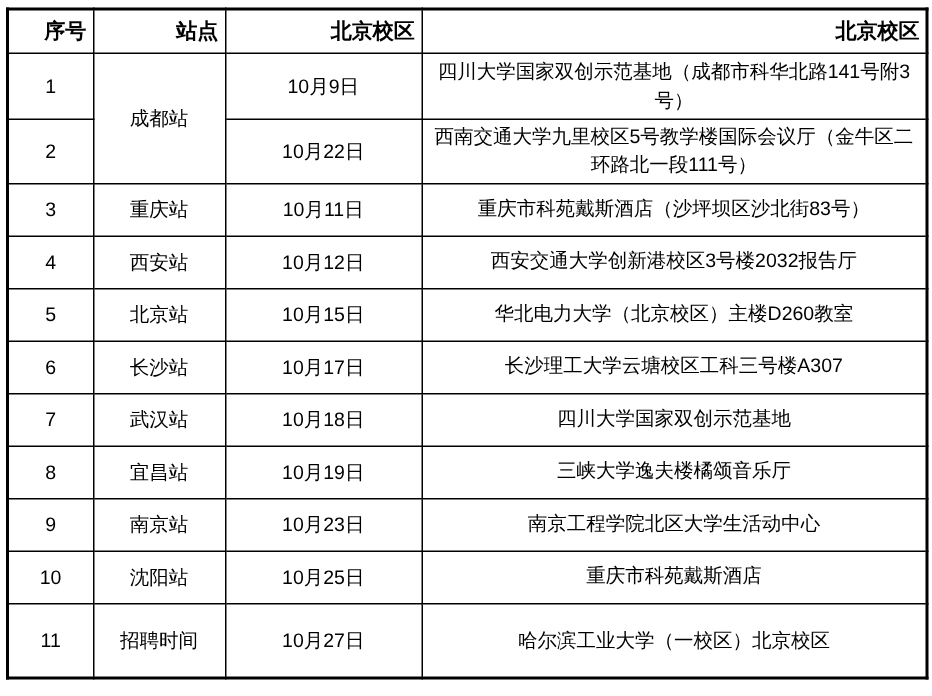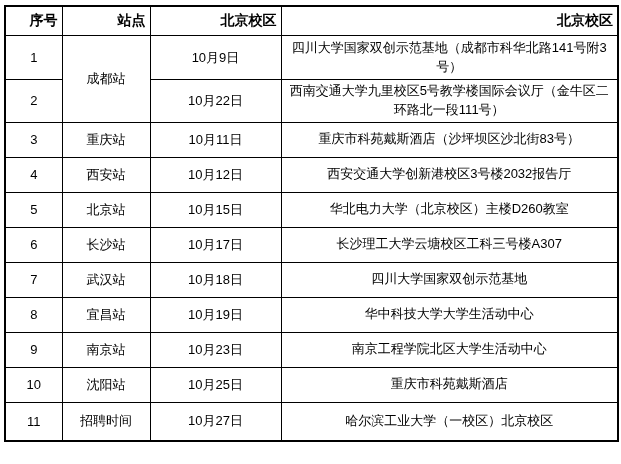--- a/index.html
+++ b/index.html
@@ -42,21 +42,21 @@
     font-size: 14px;
     text-align: right;
     height: 24px;
   }
   td.c-center { text-align: center; }
   td.c-left   { text-align: center; padding-left: 7px; padding-right: 6px; line-height: 1.45; }
   tr.r-head   { height: 27px; }
   tr.r-tall1  { height: 44px; }
   tr.r-tall2  { height: 42px; }
   tr.r-std    { height: 35px; }
-  tr.r-last   { height: 39px; }
+  tr.r-last   { height: 50px; }
 </style>
 </head>
 <body>
 
 <div class="page">
   <table class="sched">
     <colgroup>
       <col class="c-no">
         <col class="c-sta">
         <col class="c-time">
@@ -109,21 +109,21 @@
       <tr class="r-std">
         <td class="c-center">7</td>
         <td class="c-center">武汉站</td>
         <td class="c-center">10月18日</td>
         <td class="c-left">四川大学国家双创示范基地</td>
       </tr>
       <tr class="r-std">
         <td class="c-center">8</td>
         <td class="c-center">宜昌站</td>
         <td class="c-center">10月19日</td>
-        <td class="c-left">华中科技大学大学生活动中心</td>
+        <td class="c-left">三峡大学逸夫楼橘颂音乐厅</td>
       </tr>
       <tr class="r-std">
         <td class="c-center">9</td>
         <td class="c-center">南京站</td>
         <td class="c-center">10月23日</td>
         <td class="c-left">南京工程学院北区大学生活动中心</td>
       </tr>
       <tr class="r-std">
         <td class="c-center">10</td>
         <td class="c-center">沈阳站</td>

